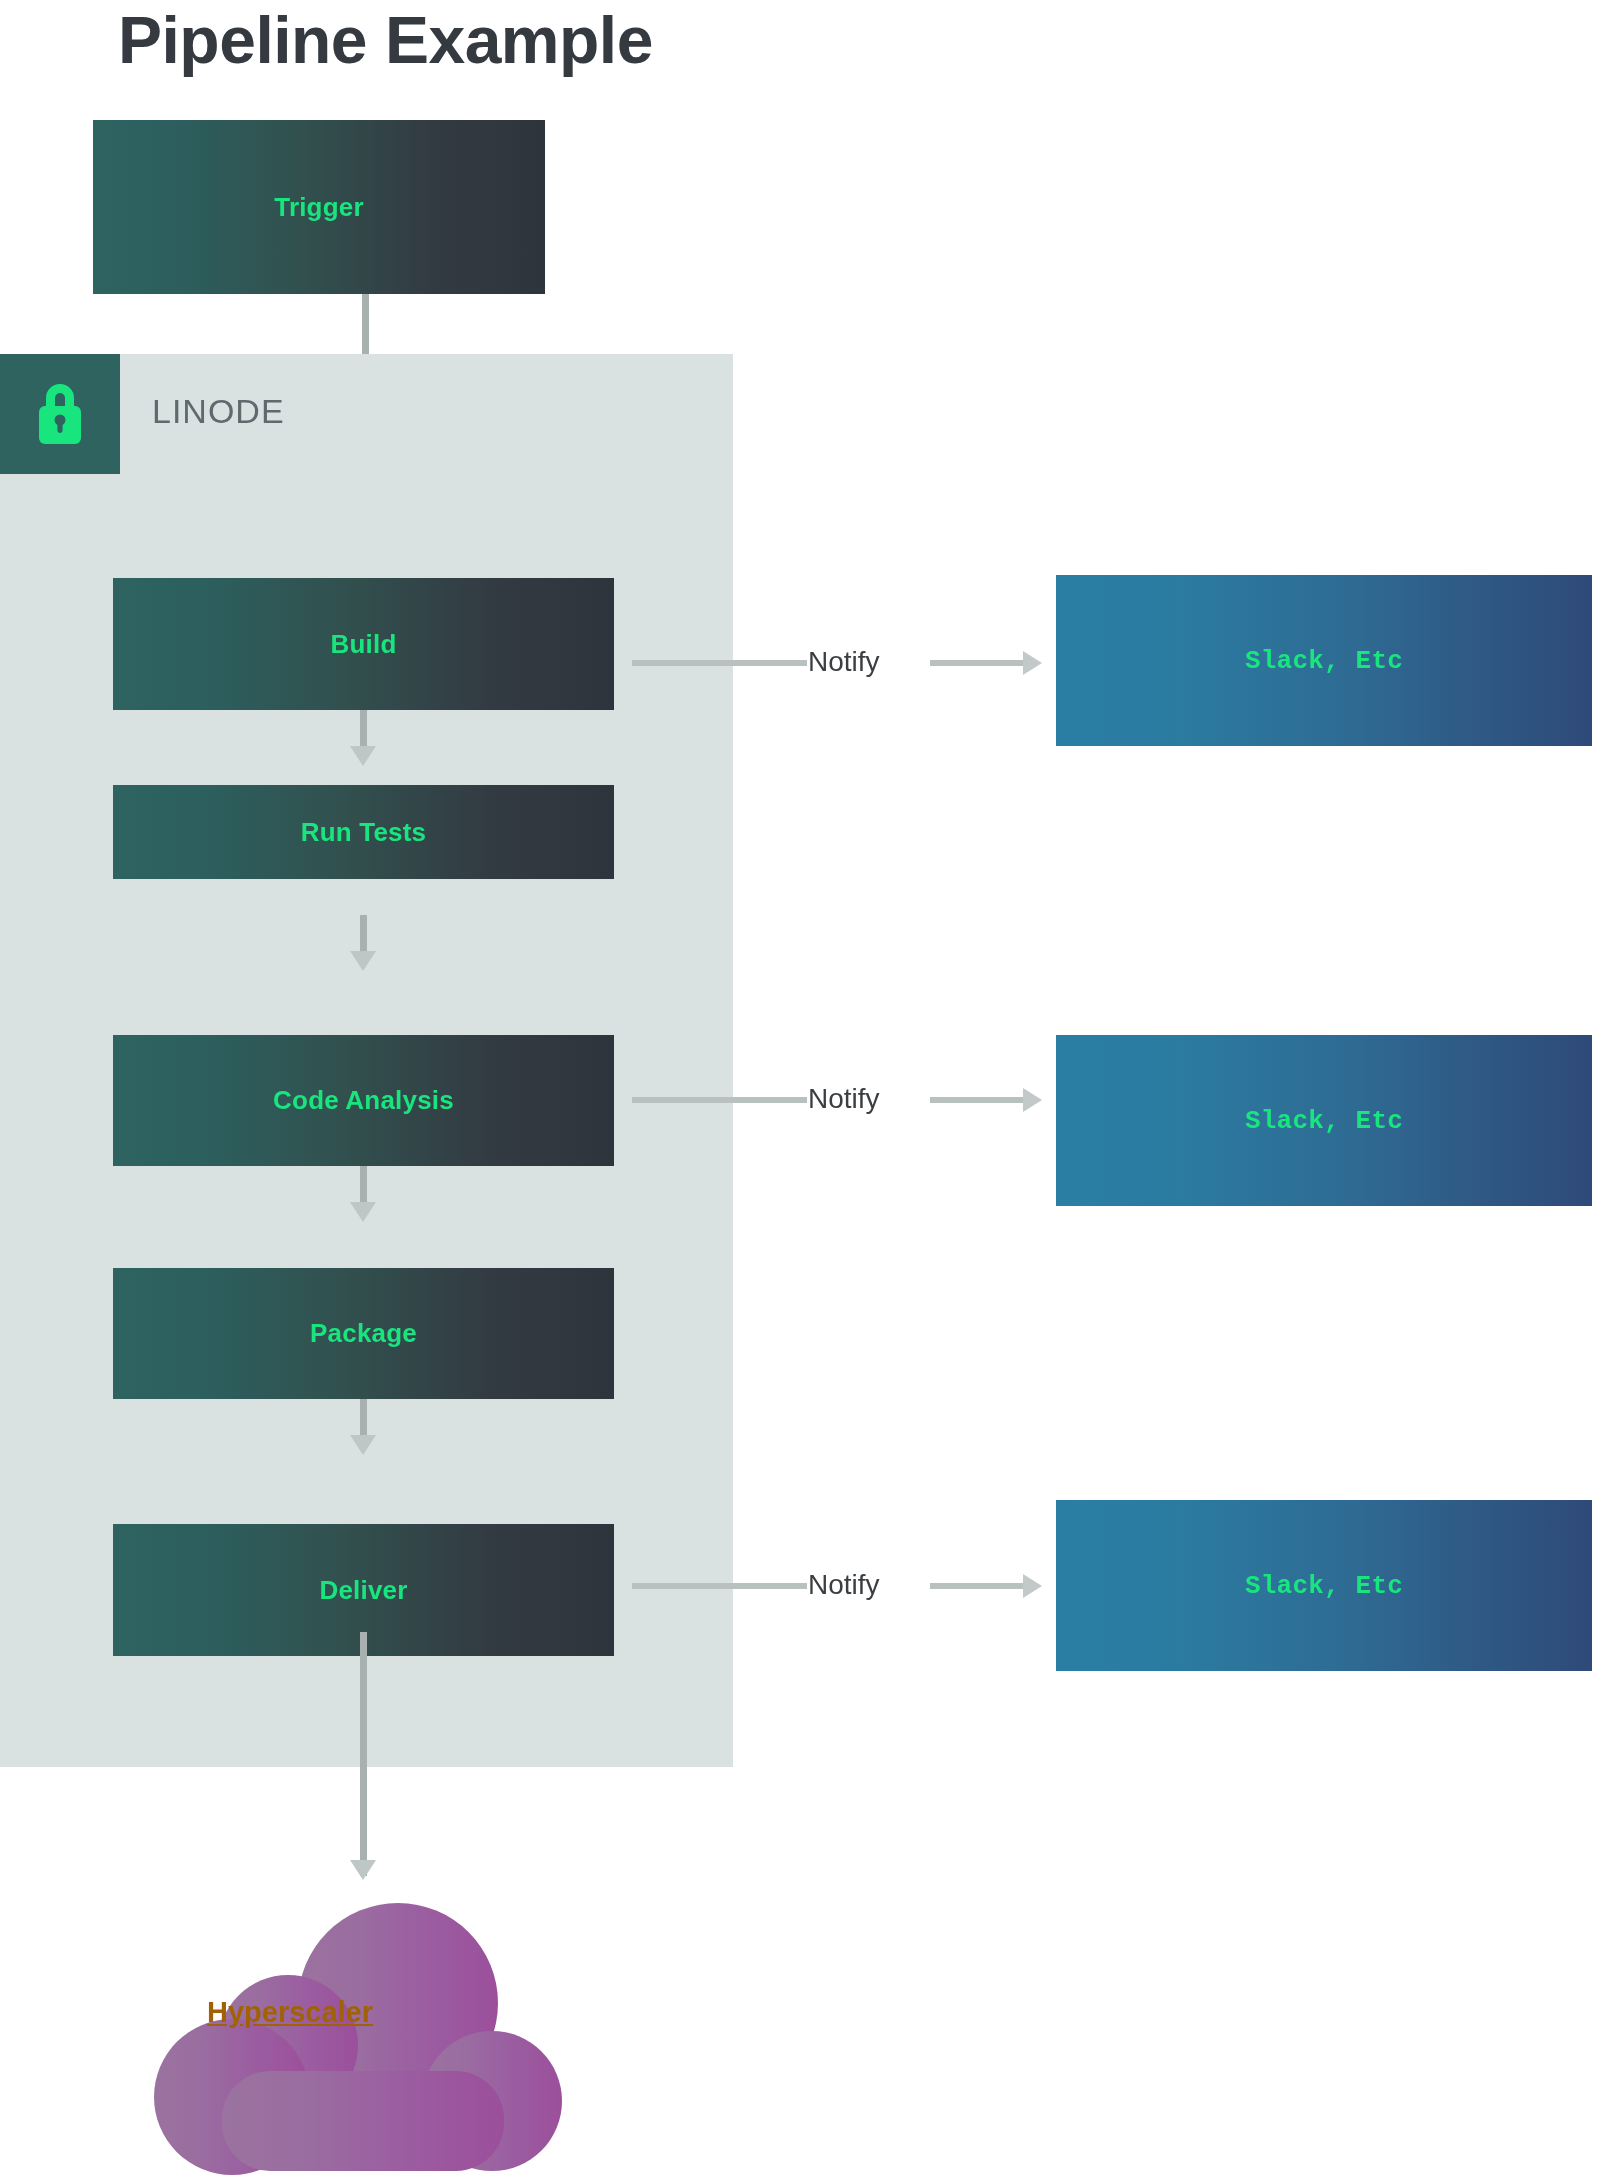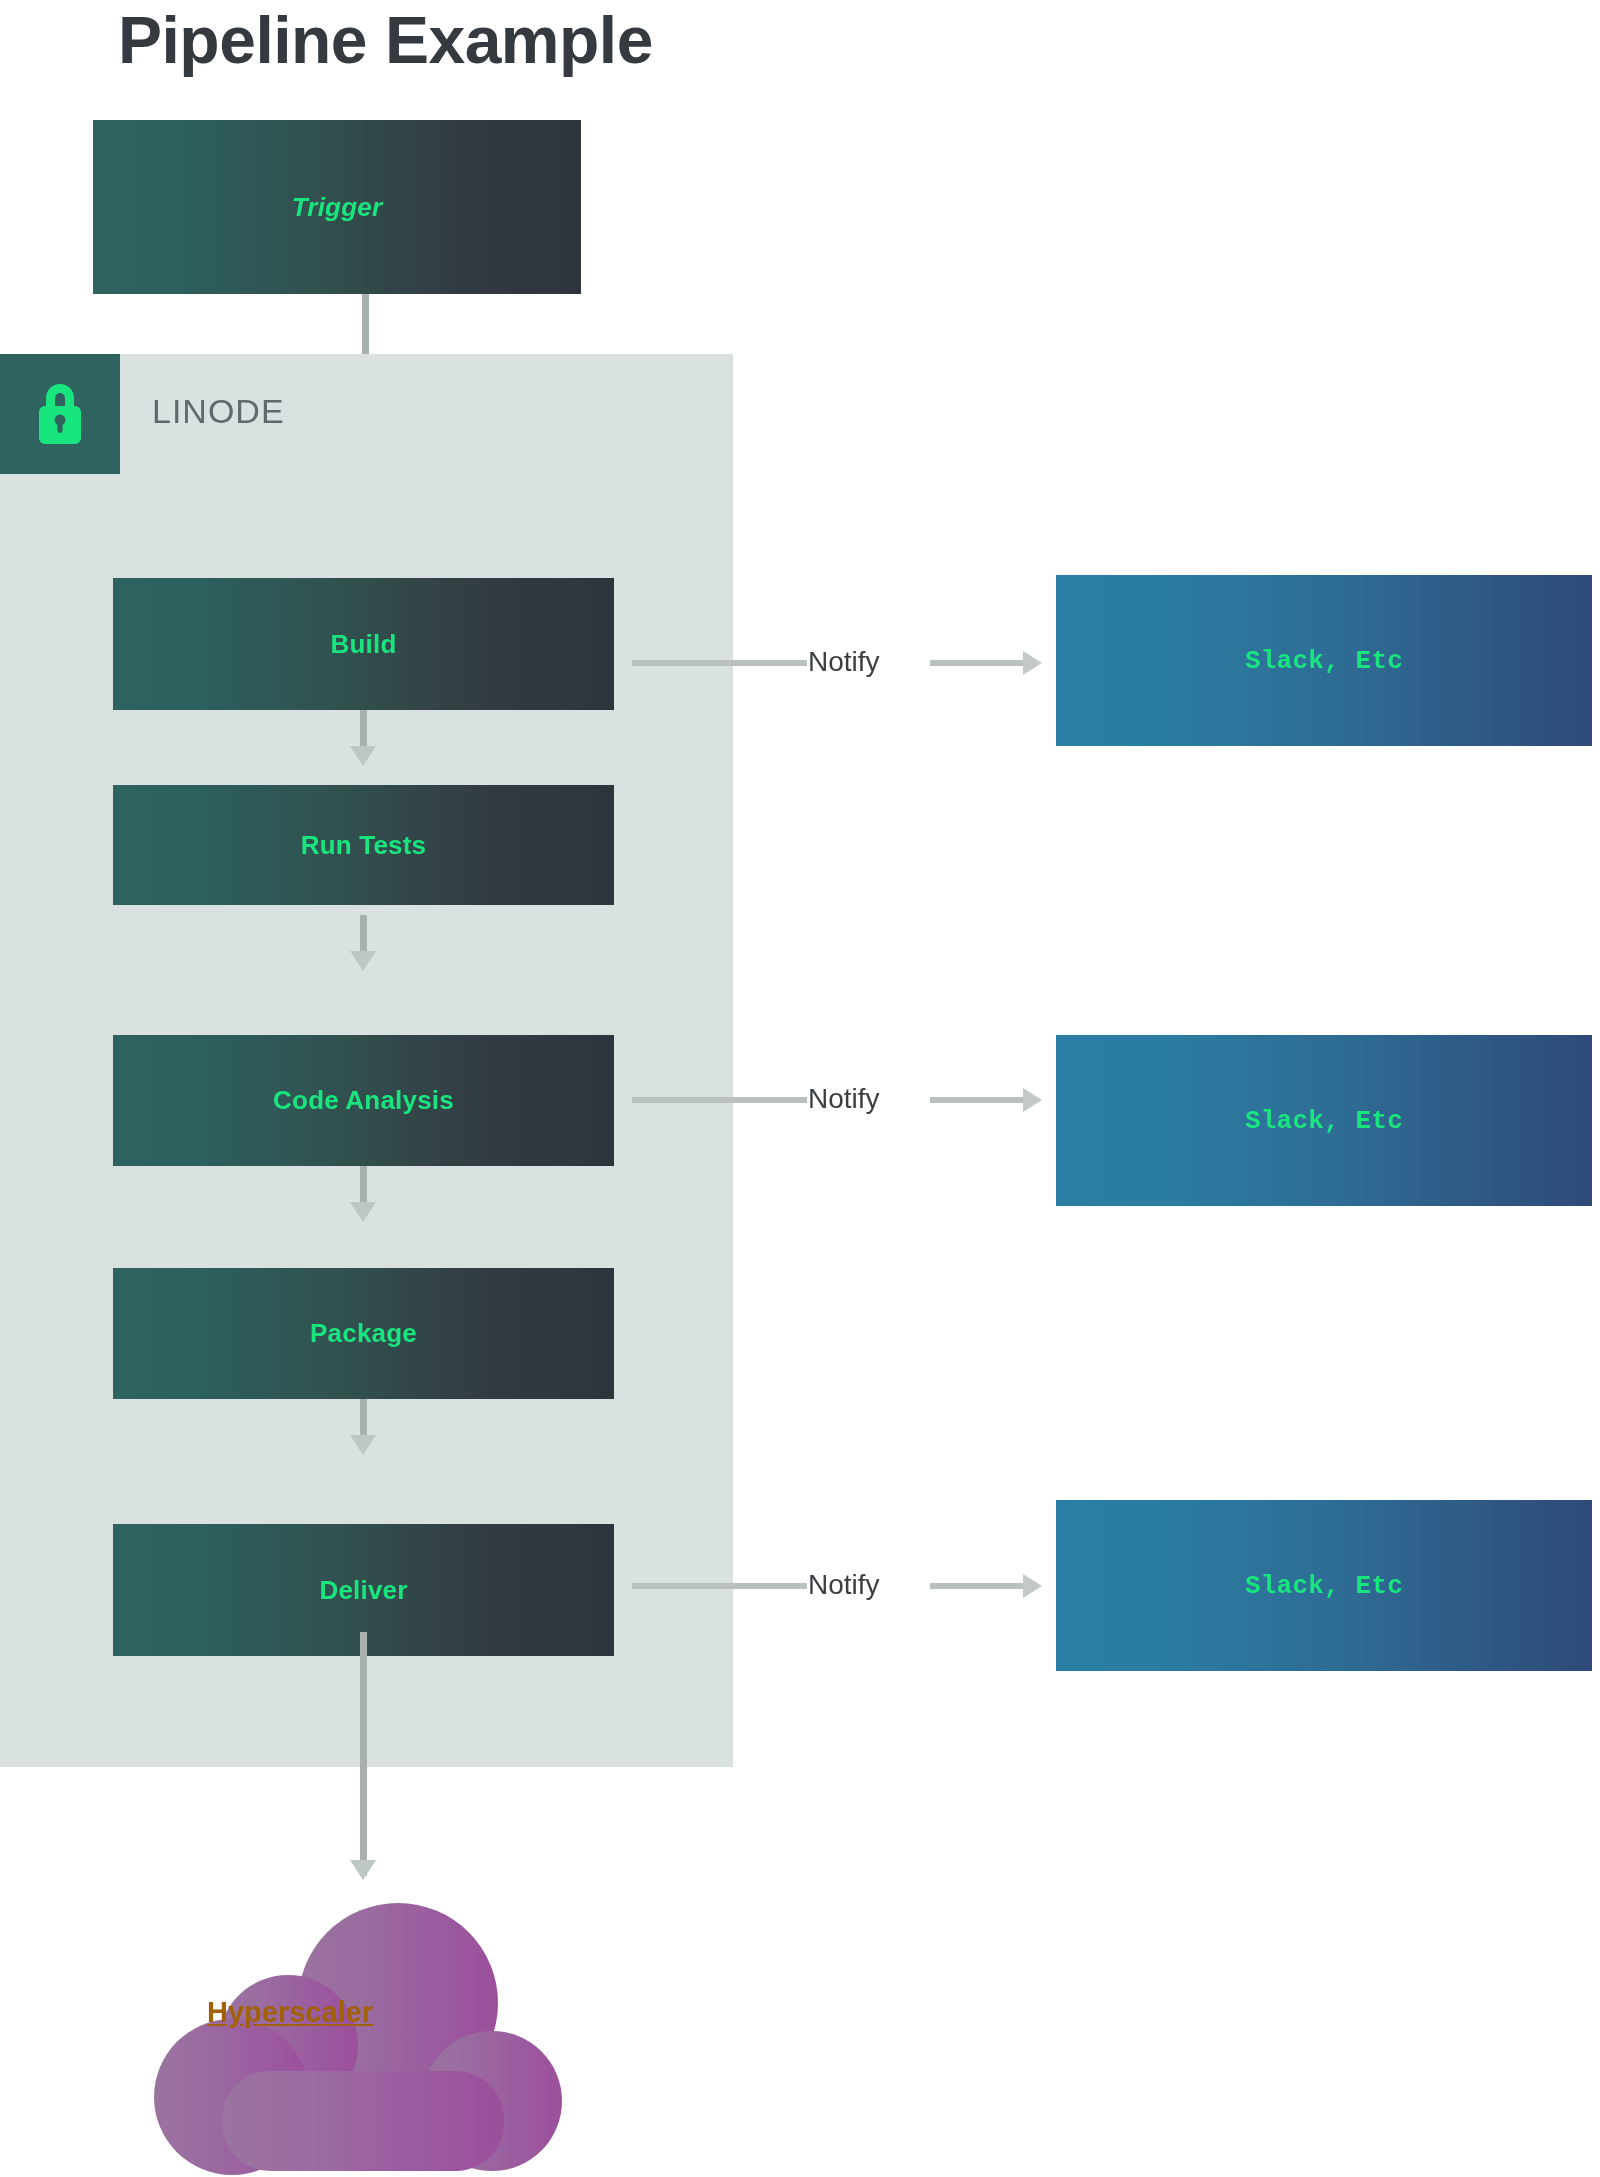--- a/index.html
+++ b/index.html
@@ -149,21 +149,21 @@
     color: #a16207;
     white-space: nowrap;
     text-decoration: underline;
   }
 </style>
 </head>
 <body>
 
 <div id="page-title">Pipeline Example</div>
 
-<div class="node-box grad-dark" id="trigger-box" style="left:93px; top:120px; width:488px; height:174px;font-style:italic;">
+<div class="node-box grad-dark" id="trigger-box" style="left:93px; top:120px; width:452px; height:174px;">
   <span class="node-label">Trigger</span>
 </div>
 
 <div class="v-line" style="left:362px; top:294px; width:7px; height:238px;"></div>
 <div class="v-arrow" style="left:352px; top:516px;"></div>
 
 <div id="linode-container"></div>
 
 <div id="linode-badge">
   <span>
@@ -178,21 +178,21 @@
 <div id="linode-title">LINODE</div>
 
 <div class="stage-frame" style="left:113px; top:578px; width:501px; height:132px;">
   <div class="inner grad-dark">
     <span class="node-label">Build</span>
   </div>
 </div>
 <div class="v-line" style="left:360px; top:710px; width:7px; height:40px;"></div>
 <div class="v-arrow" style="left:350px; top:746px;"></div>
 
-<div class="stage-frame" style="left:113px; top:785px; width:501px; height:120px;">
+<div class="stage-frame" style="left:113px; top:785px; width:501px; height:94px;">
   <div class="inner grad-dark">
     <span class="node-label">Run Tests</span>
   </div>
 </div>
 <div class="v-line" style="left:360px; top:915px; width:7px; height:40px;"></div>
 <div class="v-arrow" style="left:350px; top:951px;"></div>
 
 <div class="stage-frame" style="left:113px; top:1035px; width:501px; height:131px;border-radius:17px;">
   <div class="inner grad-dark">
     <span class="node-label">Code Analysis</span>

